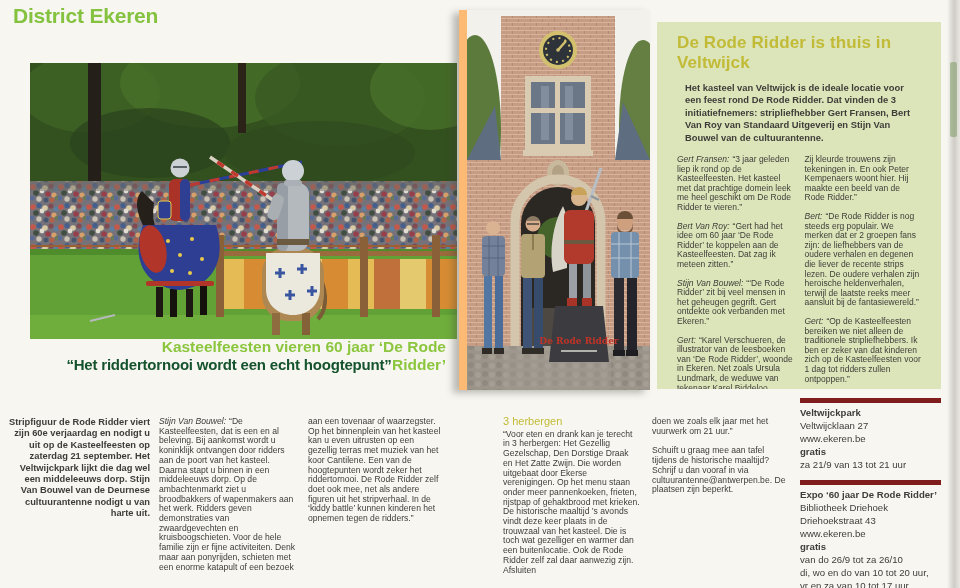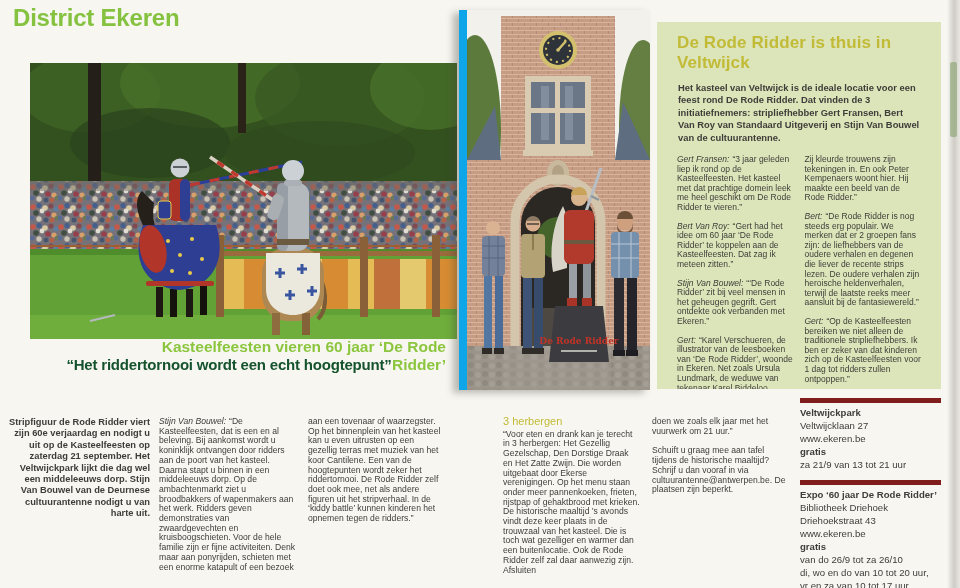--- a/index.html
+++ b/index.html
@@ -1,44 +1,44 @@
 <!DOCTYPE html>
 <html><head>
 <meta charset="utf-8">
 <style>
   html,body{margin:0;padding:0;background:#e8e6e2;}
   .page{position:relative;width:960px;height:588px;background:#f7f6f1;overflow:hidden;
         font-family:"Liberation Sans",sans-serif;color:#3d3c38;}
   .abs{position:absolute;}
   
-  .district-title{left:13px;top:4px;font-size:24px;font-weight:bold;color:#84c23f;letter-spacing:-0.2px;}
+  .district-title{left:13px;top:4px;font-size:21px;font-weight:bold;color:#84c23f;letter-spacing:-0.2px;}
   .kicker{left:108px;top:338px;width:338px;text-align:right;font-size:15.5px;font-weight:bold;color:#8cc63e;}
   .headline{left:6px;top:356px;width:446px;text-align:center;font-size:15px;font-weight:bold;color:#14532d;letter-spacing:-0.2px;}
   
   .photo-joust{left:30px;top:63px;width:427px;height:276px;overflow:hidden;background:#33501f;}
-  .photo-castle{left:459px;top:10px;width:191px;height:380px;background:#0ea5e9;
+  .photo-castle{left:459px;top:10px;width:191px;height:380px;background:#fdba74;
                 box-shadow:-6px 3px 7px rgba(70,68,60,0.35);padding-left:8px;box-sizing:border-box;}
   .photo-castle svg{display:block;}
   
   .bodycol{top:417px;font-size:8.6px;line-height:9.7px;color:#3e3d39;text-align:left;}
   .col1{left:8px;width:142px;font-weight:bold;text-align:right;font-size:9.3px;line-height:11.4px;}
   .col2{left:159px;width:139px;}
   .col3{left:308px;width:136px;}
   .col4{left:503px;width:137px;}
   .col5{left:652px;width:137px;}
   .subhead{font-size:11px;font-weight:normal;color:#c2bb37;margin:0 0 3px 0;}
   .para{margin:0;}
   .para + .para{margin-top:10px;}
   .speaker{font-weight:normal;font-style:italic;margin-right:3px;}
   .speaker:empty{margin-right:0;}
   
   .green-box{left:657px;top:22px;width:284px;height:367px;background:#dce4b9;
              padding:9px 20px;box-sizing:border-box;overflow:hidden;}
   .gb-title{font-size:17px;font-weight:bold;color:#c2bb37;margin:2px 0 9px 0;letter-spacing:0.1px;}
-  .gb-intro{font-size:9.4px;line-height:12.4px;font-weight:bold;color:#3e3d39;margin:0 0 11px 1px;}
+  .gb-intro{font-size:9.4px;line-height:12.4px;font-weight:bold;color:#3e3d39;margin:0 0 11px 8px;}
   .gb-cols{display:flex;gap:11px;}
   .gb-col{flex:1;font-size:8.5px;line-height:9.6px;color:#3e3d39;}
   .gb-col p{margin:0 0 9px 0;}
   
   .info-box{left:800px;top:398px;width:141px;font-size:9.6px;line-height:13px;color:#3e3d39;}
   .info-section{border-top:5px solid #7f1d1d;padding-top:3px;margin-bottom:9px;}
   .info-title{font-weight:bold;}
   .info-bold{font-weight:bold;}
   
   .page-right-edge{right:0;top:0;width:13px;height:588px;

